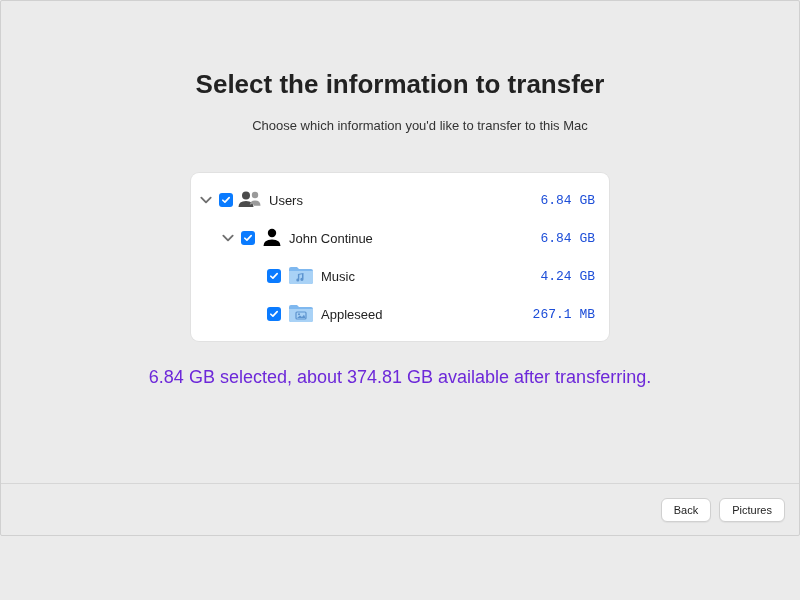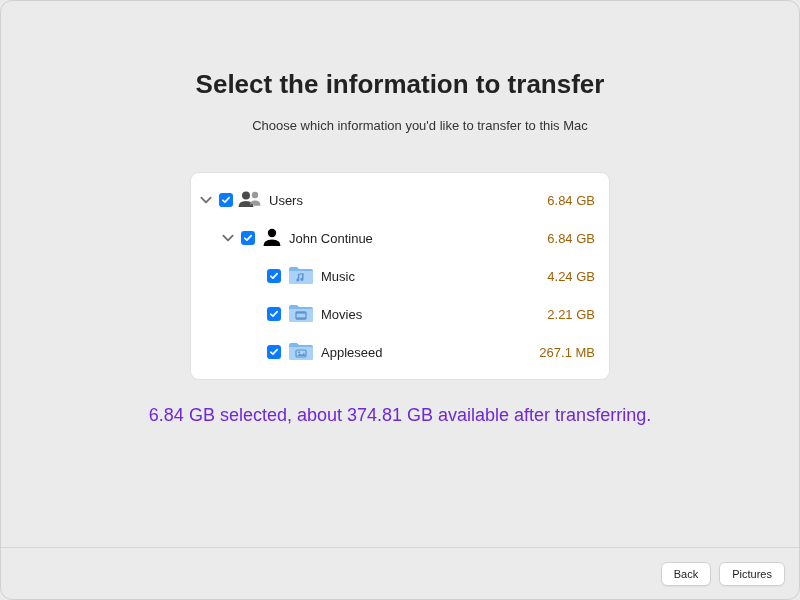--- a/index.html
+++ b/index.html
@@ -5,23 +5,23 @@
     * { box-sizing: border-box; margin: 0; padding: 0; }
     body {
       width: 800px; height: 600px;
       background: #ebebeb;
       font-family: -apple-system, "Helvetica Neue", Arial, sans-serif;
       color: #222;
       overflow: hidden;
       position: relative;
     }
     .window {
-      width: 800px; height: 600px;
+      width: 800px; height: 536px;
       border: 1px solid #d0d0d0;
-      border-radius: 12px;
+      border-radius: 2px;
       position: relative;
     }
     .heading {
       text-align: center;
       font-size: 26px;
       font-weight: 700;
       color: #222;
       margin-top: 68px;
     }
     .subheading {
@@ -41,21 +41,21 @@
     }
     .row {
       display: flex;
       align-items: center;
       height: 38px;
       font-size: 13px;
       color: #222;
     }
     .row .spacer { display:inline-block; }
     .row .label { flex: 0 0 auto; margin-left: 6px; }
-    .row .size  { margin-left: auto; color: #a16207; }
+    .row .size  { margin-left: auto; color: #1d4ed8; font-family: Liberation Mono, monospace; }
     .disclosure {
       width: 14px; height: 14px;
       display: inline-flex; align-items: center; justify-content: center;
       color: #6f6f6f;
       cursor: pointer;
       flex: 0 0 14px;
     }
     .checkbox {
       width: 14px; height: 14px;
       border-radius: 3px;
@@ -165,39 +165,20 @@
         <svg width="28" height="24" viewBox="0 0 28 24">
           <path d="M2 6 Q2 4 4 4 L10 4 L12 6 L24 6 Q26 6 26 8 L26 19 Q26 21 24 21 L4 21 Q2 21 2 19 Z" fill="#7fb8ef"></path>
           <path d="M2 8 L26 8 L26 19 Q26 21 24 21 L4 21 Q2 21 2 19 Z" fill="#a9d2f6"></path>
           <path d="M16.5 10 L16.5 16.2 A1.6 1.6 0 1 1 15 14.7 L15 11.2 L12.3 11.8 L12.3 17 A1.5 1.5 0 1 1 10.9 15.6 L10.9 11 Z" fill="#5d94cf"></path>
         </svg>
       </span>
       <span class="label">Music</span>
       <span class="size">4.24 GB</span>
     </div>
 
-    <div class="row">
-      <span class="spacer" style="width:64px"></span>
-      <span class="checkbox">
-        <svg viewBox="0 0 12 12">
-            <path d="M2.2 6.3 L4.7 8.6 L9.8 3.2" fill="none" stroke="#fff" stroke-width="2" stroke-linecap="round" stroke-linejoin="round"></path>
-          </svg>
-      </span>
-      <span class="folder-icon">
-        <svg width="28" height="24" viewBox="0 0 28 24">
-          <path d="M2 6 Q2 4 4 4 L10 4 L12 6 L24 6 Q26 6 26 8 L26 19 Q26 21 24 21 L4 21 Q2 21 2 19 Z" fill="#7fb8ef"></path>
-          <path d="M2 8 L26 8 L26 19 Q26 21 24 21 L4 21 Q2 21 2 19 Z" fill="#a9d2f6"></path>
-          <rect x="9" y="11" width="10" height="7" rx="1" fill="none" stroke="#5d94cf" stroke-width="1.3"></rect>
-          <rect x="9" y="11" width="10" height="1.6" fill="#5d94cf"></rect>
-          <rect x="9" y="16.4" width="10" height="1.6" fill="#5d94cf"></rect>
-        </svg>
-      </span>
-      <span class="label">Movies</span>
-      <span class="size">2.21 GB</span>
-    </div>
 
     <div class="row">
       <span class="spacer" style="width:64px"></span>
       <span class="checkbox">
         <svg viewBox="0 0 12 12">
             <path d="M2.2 6.3 L4.7 8.6 L9.8 3.2" fill="none" stroke="#fff" stroke-width="2" stroke-linecap="round" stroke-linejoin="round"></path>
           </svg>
       </span>
       <span class="folder-icon">
         <svg width="28" height="24" viewBox="0 0 28 24">

